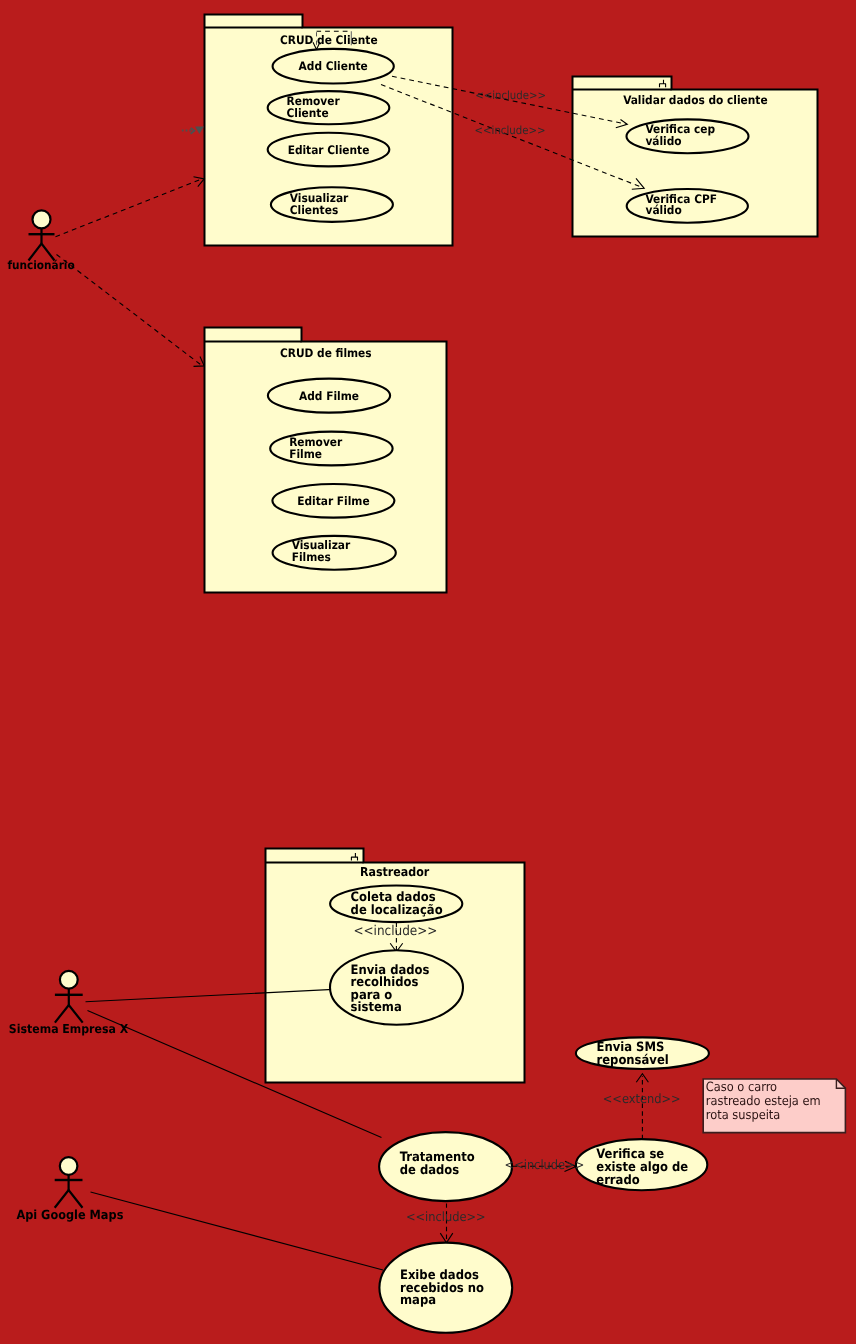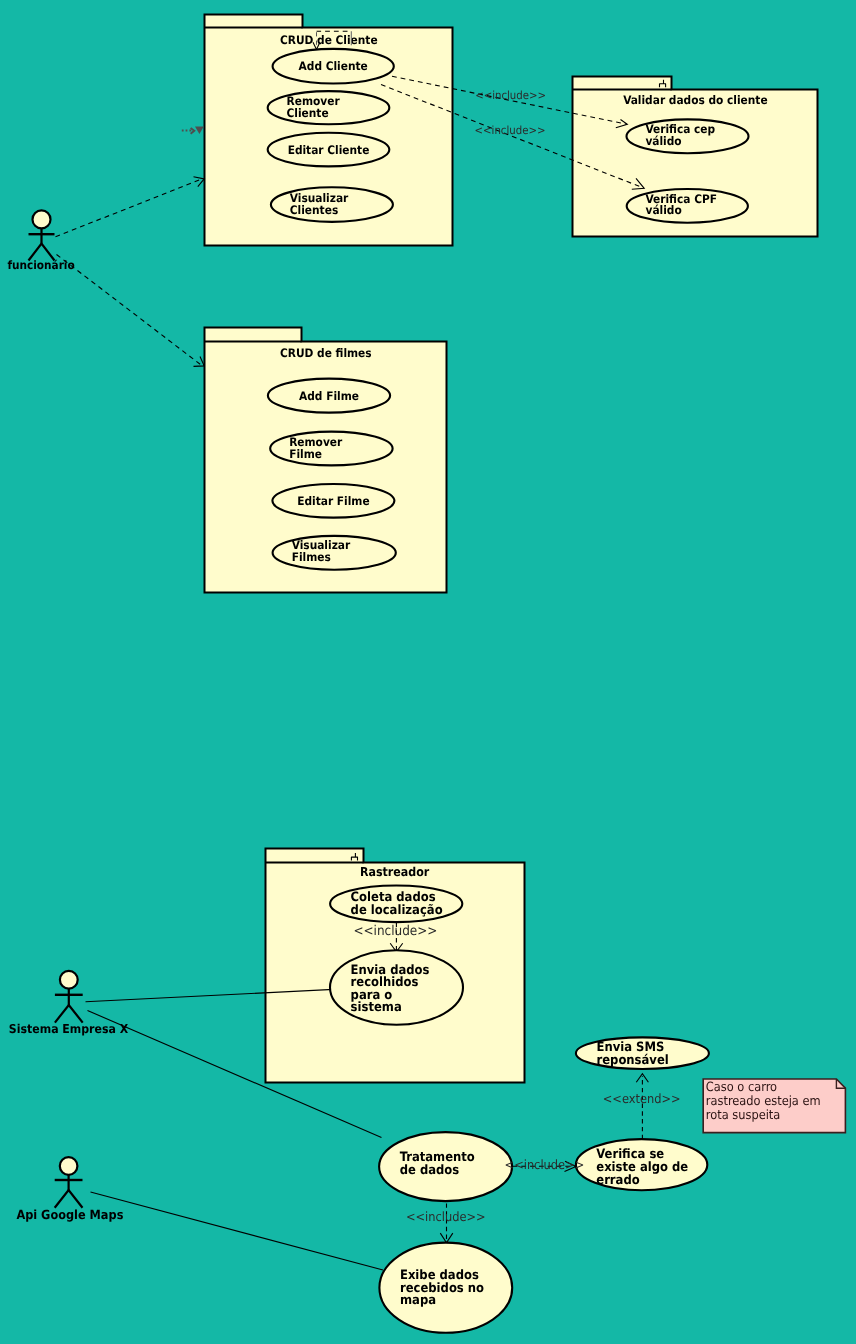--- a/index.html
+++ b/index.html
@@ -1,19 +1,19 @@
 <!DOCTYPE html>
 <html><head>
 <meta charset="utf-8">
 <title>UML Use Case Diagram</title>
 <style>
   html,body{margin:0;padding:0;background:#ffffff;}
   *{-webkit-font-smoothing:antialiased;text-rendering:geometricPrecision;}
   body{width:856px;height:1344px;overflow:hidden;font-family:"DejaVu Sans",sans-serif;}
-  #canvas{position:relative;width:856px;height:1344px;background:#14b8a6;}
+  #canvas{position:relative;width:856px;height:1344px;background:#b91c1c;}
   svg{display:block;}
   .uc-label{font-family:"DejaVu Sans",sans-serif;font-stretch:condensed;font-weight:bold;font-size:12px;fill:#000;}
   .pkg-title{font-family:"DejaVu Sans",sans-serif;font-stretch:condensed;font-weight:bold;font-size:12px;fill:#000;}
   .actor-label{font-family:"DejaVu Sans",sans-serif;font-stretch:condensed;font-weight:bold;font-size:12px;fill:#000;}
   .stereo{font-family:"DejaVu Sans",sans-serif;font-stretch:condensed;font-weight:normal;font-size:12px;fill:#2b2b2b;}
   .note-text{font-family:"DejaVu Sans",sans-serif;font-stretch:condensed;font-weight:normal;font-size:12.7px;fill:#2a1212;}
   .pkg{fill:#fffccc;stroke:#000;stroke-width:2;}
   .uc{fill:#fffccc;stroke:#000;stroke-width:2.1;}
   .lnk{fill:none;stroke:#000;stroke-width:1.1;}
   .dash{stroke-dasharray:4.8 4.0;}

